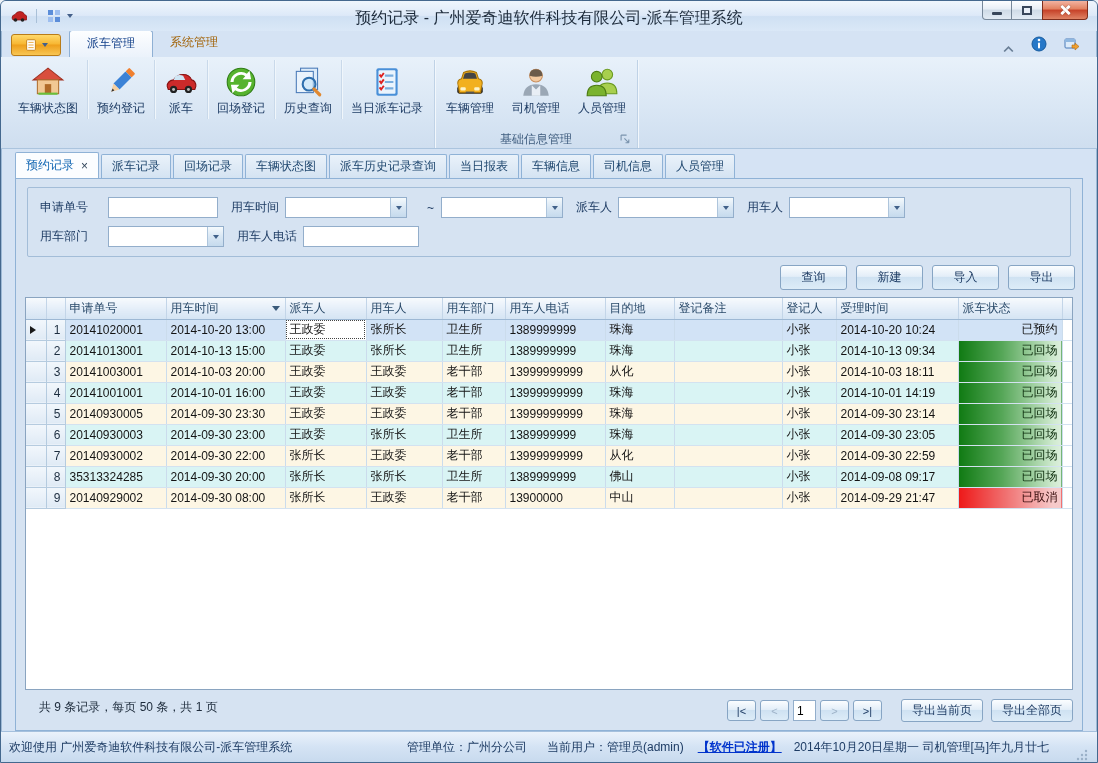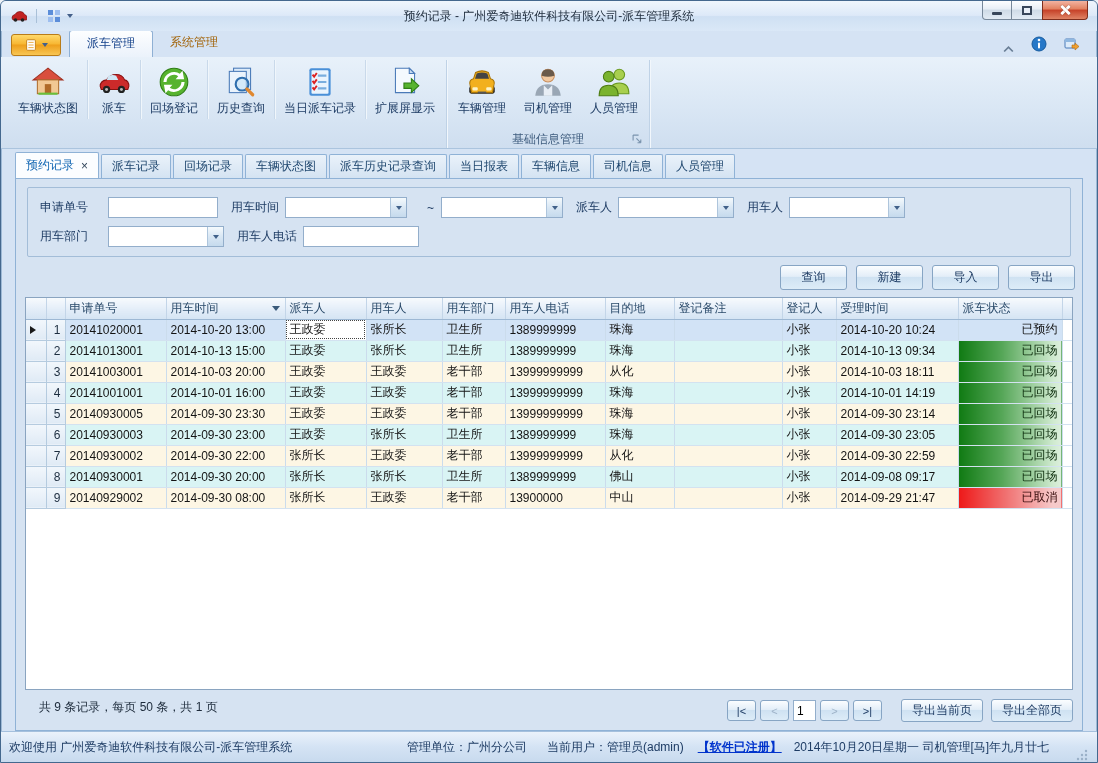--- a/index.html
+++ b/index.html
@@ -7,21 +7,21 @@
   .window{width:1098px;height:763px;border:1px solid #44688e;border-radius:6px 6px 0 0;
     background:#d5e3f4;display:flex;flex-direction:column;overflow:hidden;
     box-shadow:0 0 0 1px #9db9d6 inset;}
   
   .titlebar{height:30px;flex:none;position:relative;display:flex;align-items:center;padding-left:10px;
     background:linear-gradient(#eff6fd,#dde9f8 48%,#cfe0f3 52%,#dae8f7);}
   .qat{display:flex;align-items:center;gap:5px;position:relative;z-index:2;}
   .qat .sep{width:1px;height:14px;background:#a9c0d8;margin:0 4px;}
   .qicon{width:16px;height:16px;display:inline-block;}
   .dd-arrow{width:0;height:0;border-left:3px solid transparent;border-right:3px solid transparent;border-top:4px solid #44608a;}
-  .title{position:absolute;left:0;right:0;top:7px;text-align:center;font-size:12px;color:#1c2a3a;pointer-events:none;}
+  .title{position:absolute;left:0;right:0;top:7px;text-align:center;font-size:16px;color:#1c2a3a;pointer-events:none;}
   .winbtns{margin-left:auto;display:flex;align-self:flex-start;margin-right:9px;position:relative;z-index:2;}
   .wbtn{width:30px;height:19px;border:1px solid #77889a;border-top:none;display:flex;align-items:center;justify-content:center;
     background:linear-gradient(#fdfeff,#e7eef6 45%,#cfdbe7 50%,#e2ebf4);}
   .wbtn.min{border-radius:0 0 0 4px;}
   .wbtn.max{border-left:none;border-right:none;}
   .wbtn.close{width:46px;border-color:#7e2d1c;border-radius:0 0 4px 0;
     background:linear-gradient(#f2b3a1,#e2805f 45%,#c64128 50%,#df8365);}
   .g-min{width:10px;height:3px;background:#38465a;border-radius:1px;margin-top:6px;}
   .g-max{width:10px;height:9px;border:2px solid #38465a;background:#e8eef6;}
   .g-close{position:relative;width:12px;height:12px;}
@@ -204,20 +204,31 @@
             <span class="ricon"><svg viewBox="0 0 32 32">
                 <polygon points="16,3 30,14 2,14" fill="#d94f3d" stroke="#a03020"></polygon>
                 <rect x="6" y="14" width="20" height="13" fill="#f2c894" stroke="#b07030"></rect>
                 <rect x="13" y="18" width="6" height="9" fill="#b06a28"></rect>
                 <rect x="7" y="26" width="18" height="2" fill="#6abf3a"></rect>
               </svg></span>
             <span class="rlbl">车辆状态图</span>
           </div>
           <div class="rbtn">
             <span class="ricon"><svg viewBox="0 0 32 32">
+                <g transform="rotate(45 16 16)">
+                  <rect x="12" y="1" width="8" height="5" rx="1" fill="#f08030"></rect>
+                  <rect x="12" y="6" width="8" height="16" fill="#3b82d6"></rect>
+                  <polygon points="12,22 20,22 16,29" fill="#f5cfa0"></polygon>
+                  <polygon points="14.8,26 17.2,26 16,29" fill="#333"></polygon>
+                </g>
+              </svg></span>
+            <span class="rlbl">预约登记</span>
+          </div>
+          <div class="rbtn">
+            <span class="ricon"><svg viewBox="0 0 32 32">
                 <path d="M3 20 q0 -5 6 -6 q3 -5 9 -5 q6 0 8 5 q4 1 4 6 l-1 3 H4 Z" fill="#cc2a2a" stroke="#881111"></path>
                 <path d="M11 10 q4 -1 7 0 l2 4 H9 Z" fill="#cfe6f5"></path>
                 <circle cx="9" cy="23" r="3.4" fill="#222"></circle>
                 <circle cx="23" cy="23" r="3.4" fill="#222"></circle>
                 <circle cx="9" cy="23" r="1.4" fill="#bbb"></circle>
                 <circle cx="23" cy="23" r="1.4" fill="#bbb"></circle>
               </svg></span>
             <span class="rlbl">派车</span>
           </div>
           <div class="rbtn">
@@ -242,28 +253,20 @@
                 <rect x="6" y="3" width="20" height="26" rx="2" fill="#4a90d8"></rect>
                 <rect x="8" y="5" width="16" height="22" rx="1" fill="#eaf4fd"></rect>
                 <line x1="14" y1="10" x2="22" y2="10" stroke="#7aaede" stroke-width="2"></line>
                 <line x1="14" y1="16" x2="22" y2="16" stroke="#7aaede" stroke-width="2"></line>
                 <line x1="14" y1="22" x2="22" y2="22" stroke="#7aaede" stroke-width="2"></line>
                 <polyline points="9,9 10.5,11 13,7.5" fill="none" stroke="#d22" stroke-width="1.8"></polyline>
                 <polyline points="9,15 10.5,17 13,13.5" fill="none" stroke="#d22" stroke-width="1.8"></polyline>
                 <polyline points="9,21 10.5,23 13,19.5" fill="none" stroke="#d22" stroke-width="1.8"></polyline>
               </svg></span>
             <span class="rlbl">当日派车记录</span>
-          </div>
-          <div class="rbtn">
-            <span class="ricon"><svg viewBox="0 0 32 32">
-                <path d="M7 3 h13 l5 5 v18 H7 Z" fill="#f4f9fe" stroke="#4a7ab8"></path>
-                <path d="M20 3 l5 5 h-5 Z" fill="#c9ddf2" stroke="#4a7ab8"></path>
-                <polygon points="15,17 22,17 22,13 29,19.5 22,26 22,22 15,22" fill="#57b32e" stroke="#2e7d14"></polygon>
-              </svg></span>
-            <span class="rlbl">扩展屏显示</span>
           </div>
         </div>
       </div>
       <div class="rgroup">
         <div class="rgroup-buttons">
           <div class="rbtn">
             <span class="ricon"><svg viewBox="0 0 32 32">
                 <rect x="4" y="20" width="24" height="7" rx="2" fill="#222"></rect>
                 <path d="M5 20 q-2 -6 3 -7 l2 -6 q6 -3 12 0 l2 6 q5 1 3 7 l-1 6 H6 Z" fill="#f2b01e" stroke="#a87408"></path>
                 <path d="M11 8 q5 -2 10 0 l1.6 5 H9.4 Z" fill="#444"></path>
@@ -543,21 +546,21 @@
               <td>从化</td>
               <td></td>
               <td>小张</td>
               <td>2014-09-30 22:59</td>
               <td class="c-status st-returned">已回场</td>
               <td class="c-fill"></td>
             </tr>
             <tr class="cyan">
               <td class="c-ind"></td>
               <td class="c-num">8</td>
-              <td>20140930001</td>
+              <td>35313324285</td>
               <td>2014-09-30 20:00</td>
               <td>张所长</td>
               <td>张所长</td>
               <td>卫生所</td>
               <td>1389999999</td>
               <td>佛山</td>
               <td></td>
               <td>小张</td>
               <td>2014-09-08 09:17</td>
               <td class="c-status st-returned">已回场</td>

